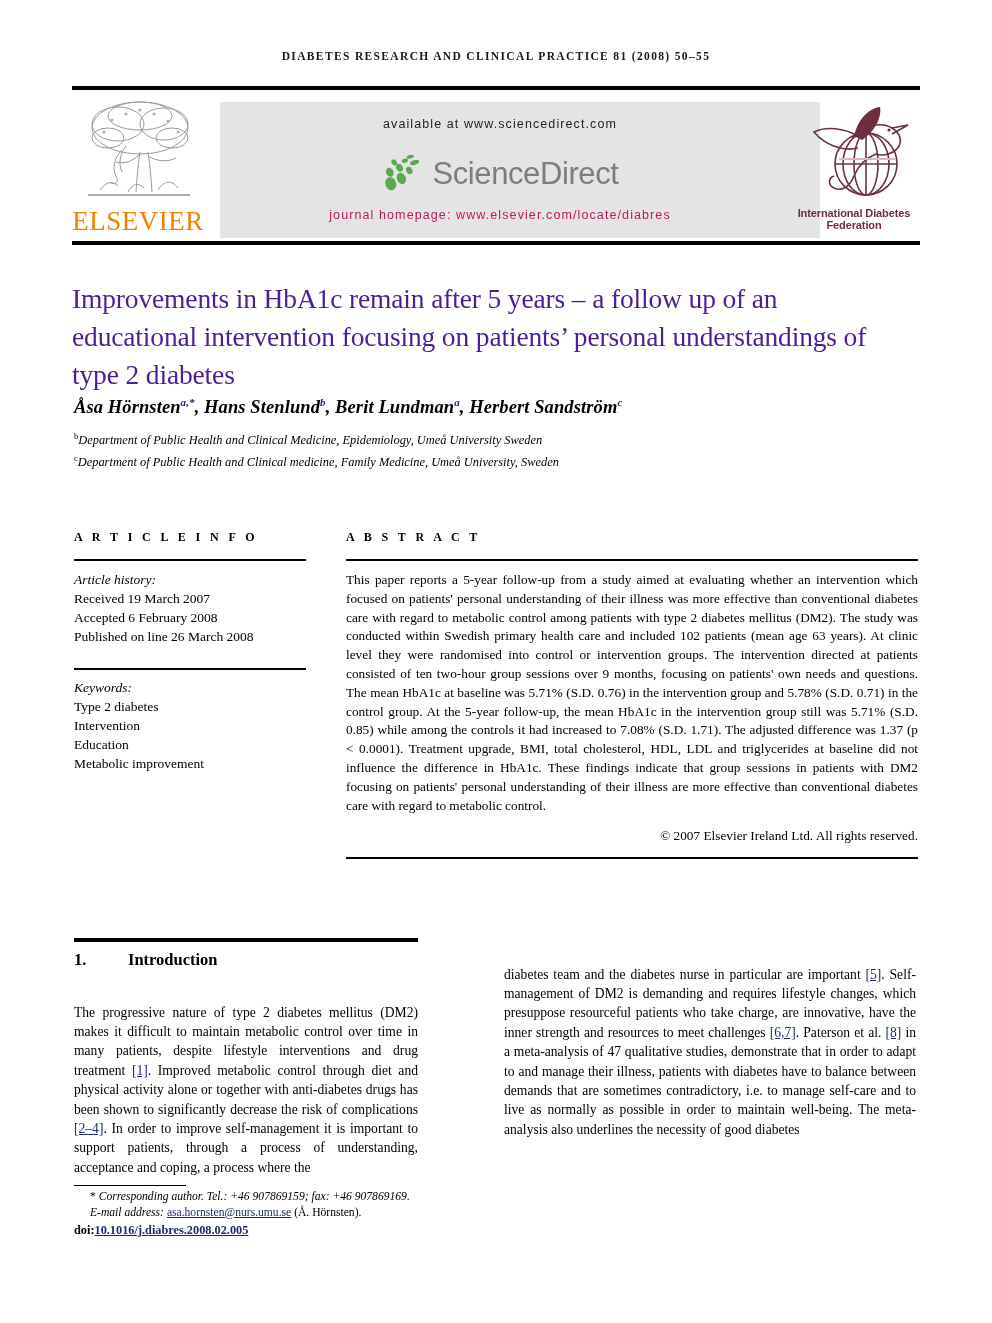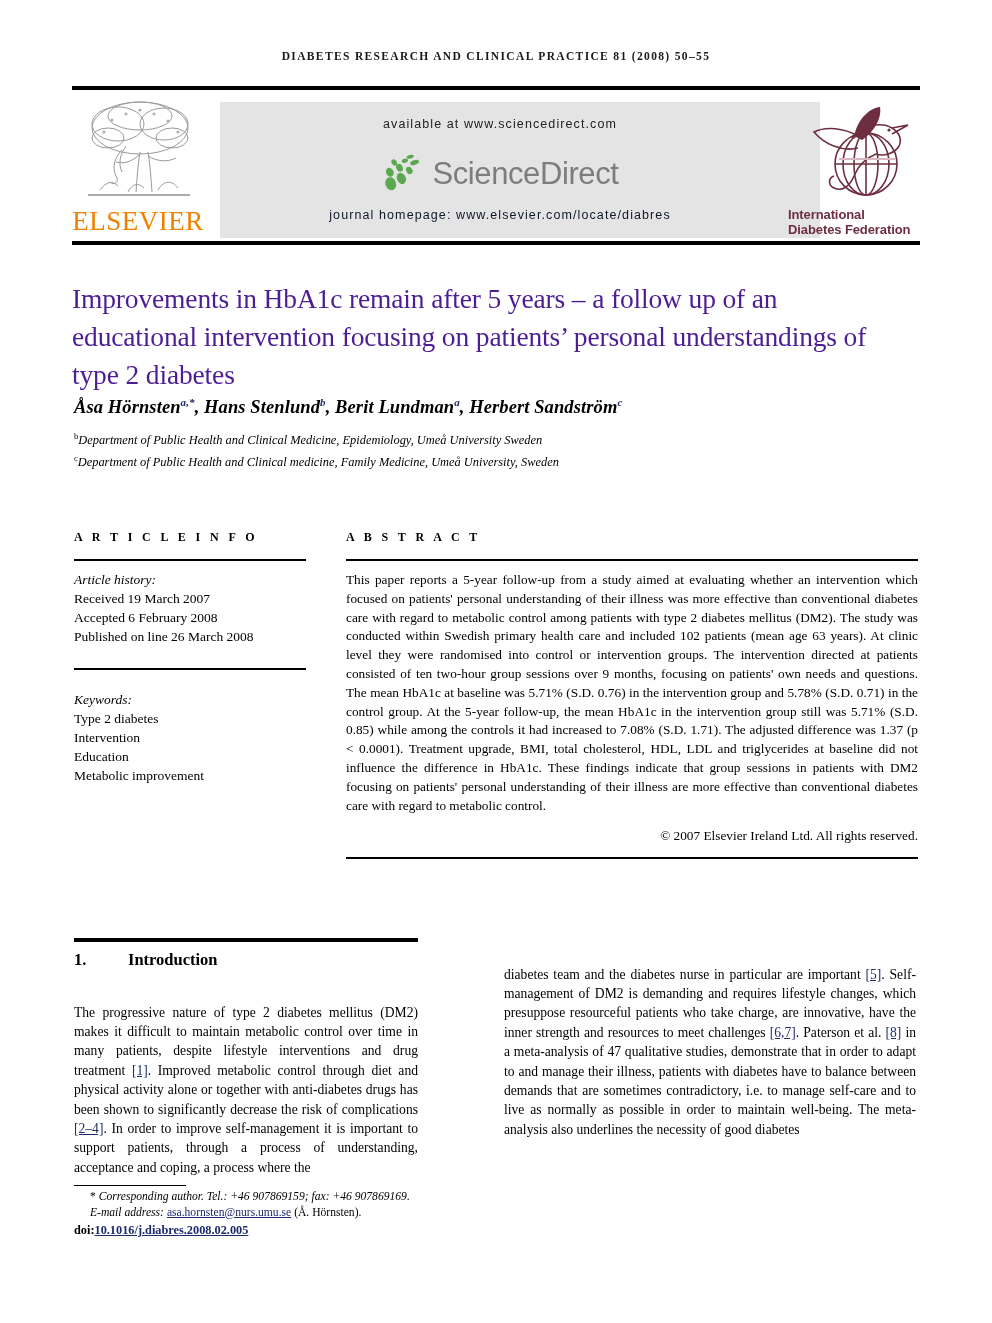--- a/index.html
+++ b/index.html
@@ -112,43 +112,43 @@
     margin-left: 5px;
   }
   .sd-homepage {
     position: absolute;
     left: 0; top: 106px;
     width: 560px;
     text-align: center;
     font-family: "Liberation Sans", sans-serif;
     font-size: 12.5px;
     letter-spacing: 1.1px;
-    color: #0f172a;
+    color: #be185d;
   }
 
   
   .idf-logo {
     position: absolute;
     left: 716px; top: 0px;
     width: 132px;
     height: 142px;
   }
   .idf-mark {
     position: absolute;
     left: 8px; top: 0px;
     width: 118px;
     height: 112px;
   }
   .idf-caption {
     position: absolute;
     left: 0; top: 113px;
     width: 132px;
-    text-align: left;
+    text-align: center;
     font-family: "Liberation Sans", sans-serif;
-    font-size: 13px;
+    font-size: 11px;
     font-weight: bold;
     color: #6d2f3f;
     letter-spacing: -0.1px;
   }
   .header-rule-bottom {
     position: absolute;
     left: 72px; top: 241px;
     width: 848px;
     height: 4px;
     background: #000;
@@ -226,21 +226,21 @@
     font-style: italic;
     font-size: 13.5px;
     line-height: 19px;
     margin-top: 9px;
   }
   .info-hist .plain { font-style: normal; }
   .info-kw {
     font-family: "Liberation Serif", serif;
     font-size: 13.5px;
     line-height: 19px;
-    margin-top: 20px;
+    margin-top: 8px;
   }
   .info-kw .kw-label { font-style: italic; }
   .abs-body {
     font-family: "Liberation Serif", serif;
     font-size: 13.3px;
     line-height: 18.8px;
     text-align: justify;
     margin-top: 10px;
   }
   .abs-copy {

